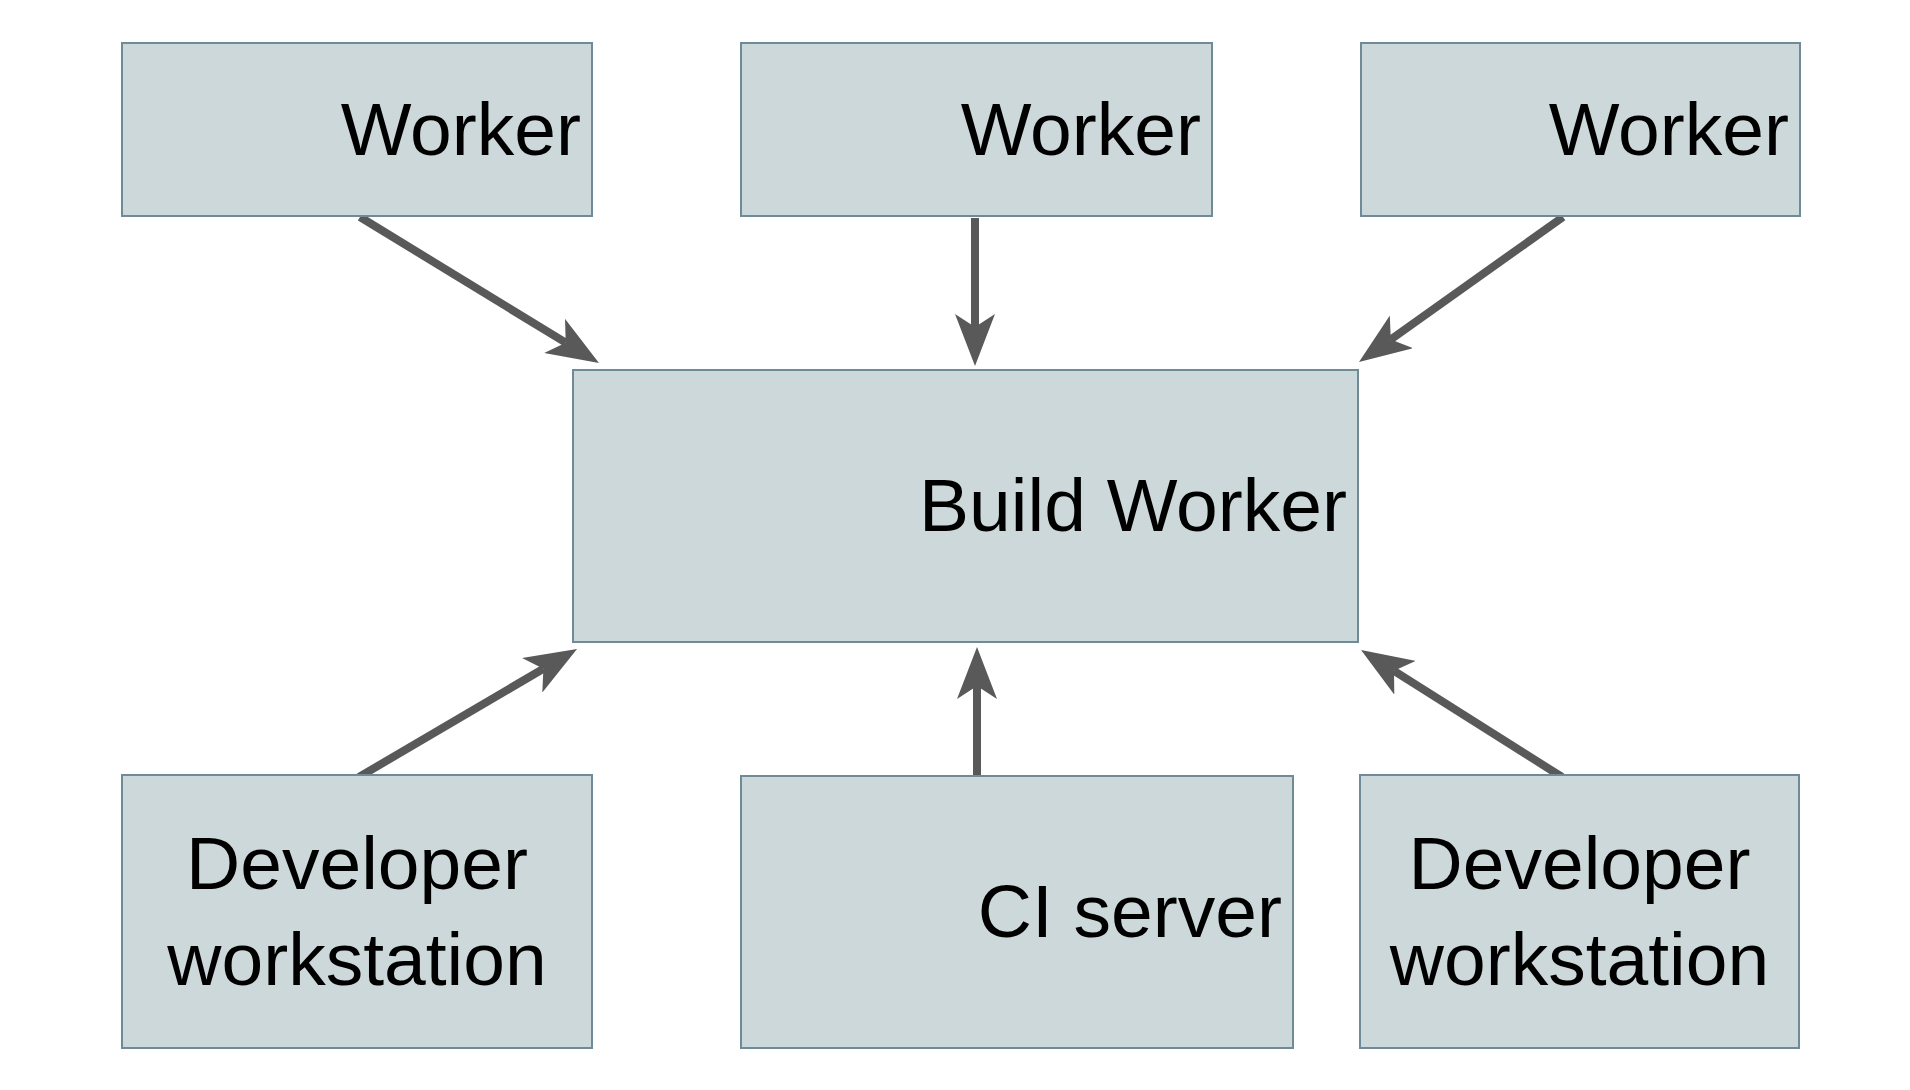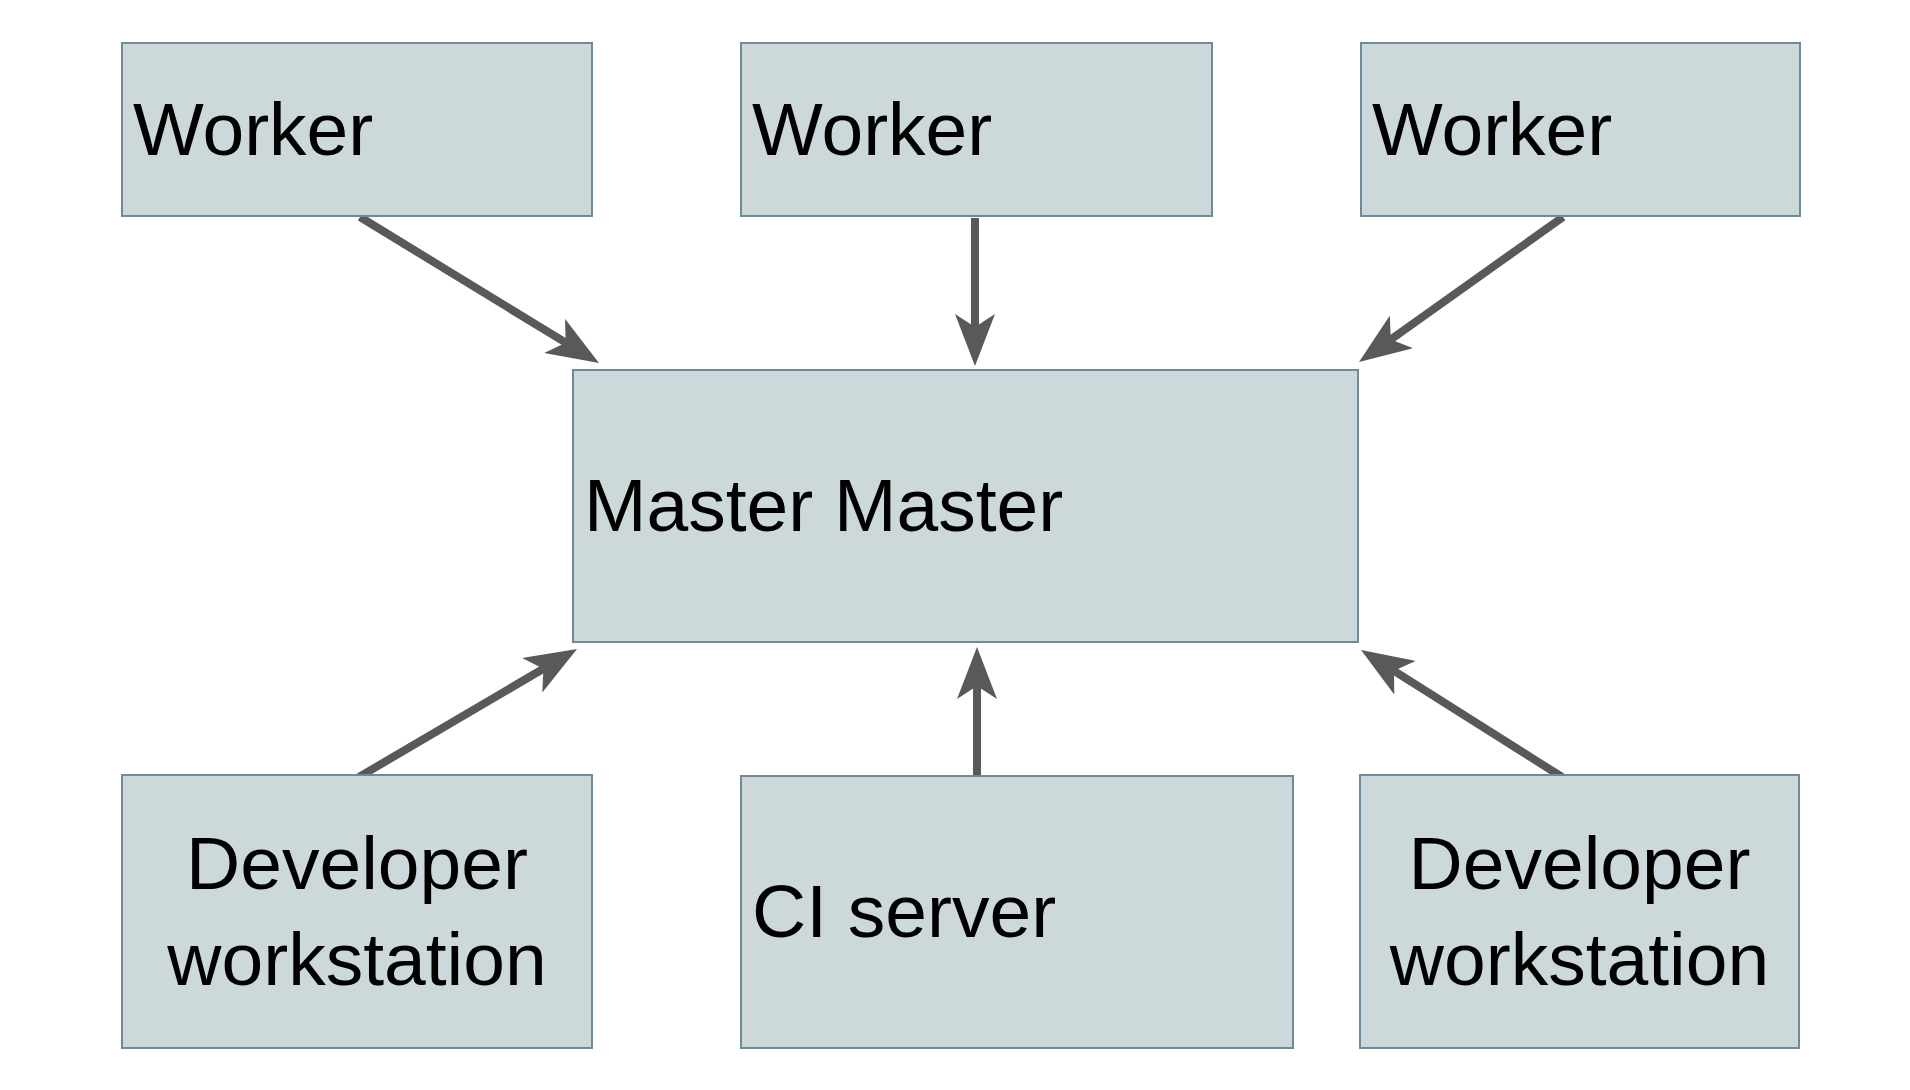--- a/index.html
+++ b/index.html
@@ -23,21 +23,21 @@
     height: 1090px;
     pointer-events: none;
   }
   .node {
     position: absolute;
     box-sizing: border-box;
     background: #cdd8da;
     border: 2px solid #6e8b97;
     display: flex;
     align-items: center;
-    justify-content: flex-start;
+    justify-content: flex-end;
     text-align: center;
     color: #000000;
     font-size: 75px;
     line-height: 1.27;
     padding: 0 10px;
   }
   .node span {
     display: block;
   }
 </style>
@@ -66,21 +66,21 @@
 
   <div class="node" style="left:740px; top:42px; width:473px; height:175px;">
     <span>Worker</span>
   </div>
 
   <div class="node" style="left:1360px; top:42px; width:441px; height:175px;">
     <span>Worker</span>
   </div>
 
   <div class="node" style="left:572px; top:369px; width:787px; height:274px;">
-    <span>Master Master</span>
+    <span>Build Worker</span>
   </div>
 
   <div class="node" style="left:121px; top:774px; width:472px; height:275px;">
     <span>Developer workstation</span>
   </div>
 
   <div class="node" style="left:740px; top:775px; width:554px; height:274px;">
     <span>CI server</span>
   </div>
 

